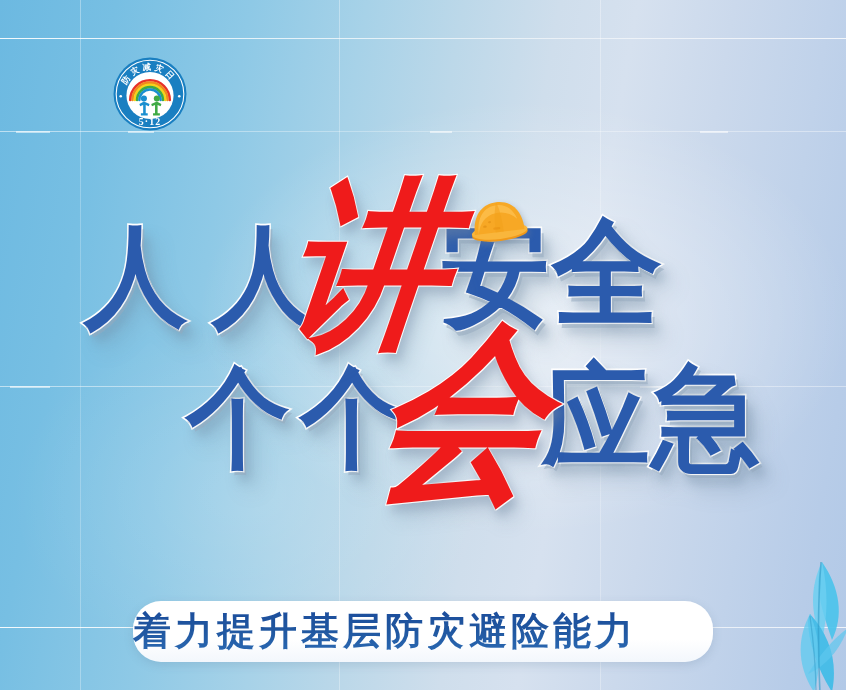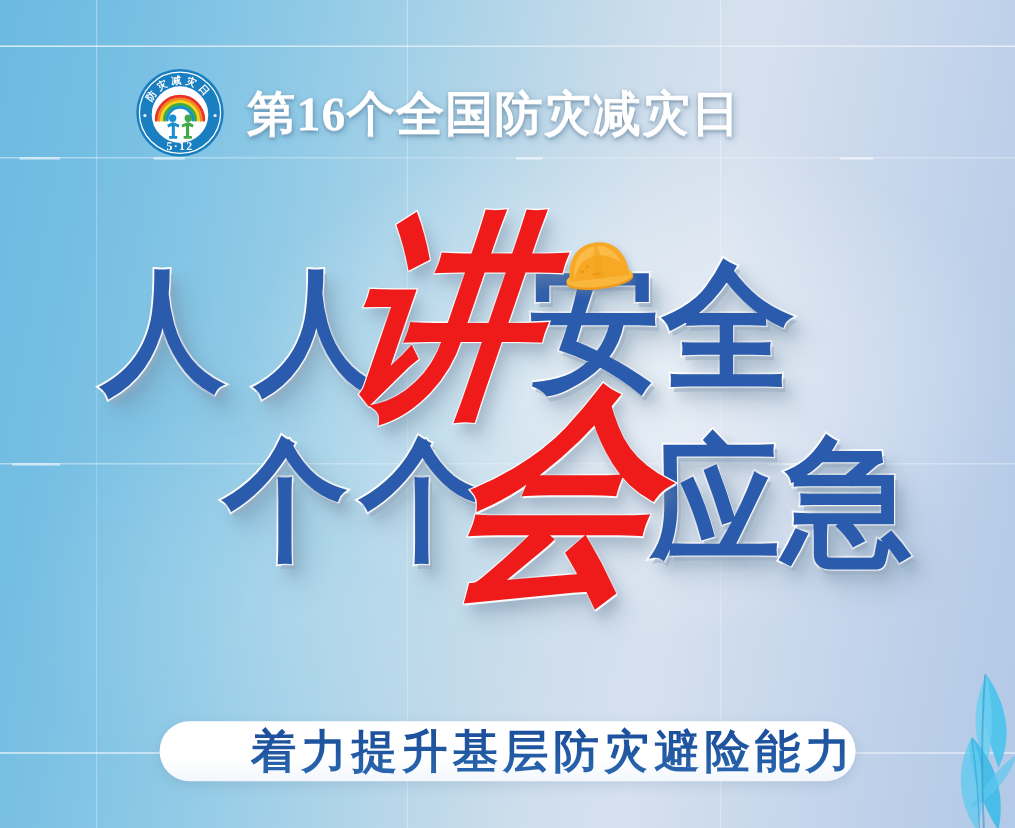--- a/index.html
+++ b/index.html
@@ -123,24 +123,24 @@
 
   
   .helmet{ position:absolute; left:468px; top:196px; width:62px; height:48px; z-index:9; }
   .helmet svg{ display:block; width:62px; height:48px;
     filter:drop-shadow(2px 3px 3px rgba(110,130,155,.45)); }
 
   
   .banner{
     position:absolute;
     left:133px; top:601px;
-    width:580px; height:50px;
+    width:580px; height:61px;
     background:linear-gradient(180deg,#ffffff 0%,#ffffff 62%,#f3f7fc 100%);
     border-radius:28px;
-    display:flex; align-items:center; justify-content:flex-end;
+    display:flex; align-items:center; justify-content:flex-start;
     box-shadow:0 3px 10px rgba(90,120,150,.20);
     z-index:8;
   }
   .banner-text{
     font-family:"Liberation Serif", serif;
     font-weight:bold;
     font-size:38px;
     letter-spacing:4px;
     white-space:nowrap;
     background:linear-gradient(180deg,#1b4c9c 0%,#20569f 45%,#2c6cb6 100%);
@@ -211,21 +211,20 @@
           <path d="M59 60 l6 3 l-1 3 l-4 -1.6 l0 11 l3 0 l0 3 l-9 0 l0 -3 l2.6 0 l0 -11 l-4 1.6 l-1 -3 z"></path>
         </g>
 
         <circle cx="11.5" cy="53" r="1.7" fill="#ffffff"></circle>
         <circle cx="88.5" cy="53" r="1.7" fill="#ffffff"></circle>
 
         <text x="50" y="91" text-anchor="middle" font-family="'Liberation Serif', serif" font-size="13" font-weight="bold" fill="#ffffff" letter-spacing="1.5">5·12</text>
       </svg>
     </div>
 
-    <div class="header-title">第16个全国防灾减灾日</div>
   </div>
 
   <div class="slogan">
 
     <span class="glyph g-blue" id="c-ren1">人</span>
     <span class="glyph g-blue" id="c-ren2">人</span>
     <span class="glyph g-red" id="c-jiang">讲</span>
     <span class="glyph g-blue" id="c-an">安</span>
     <span class="glyph g-blue" id="c-quan">全</span>
 

